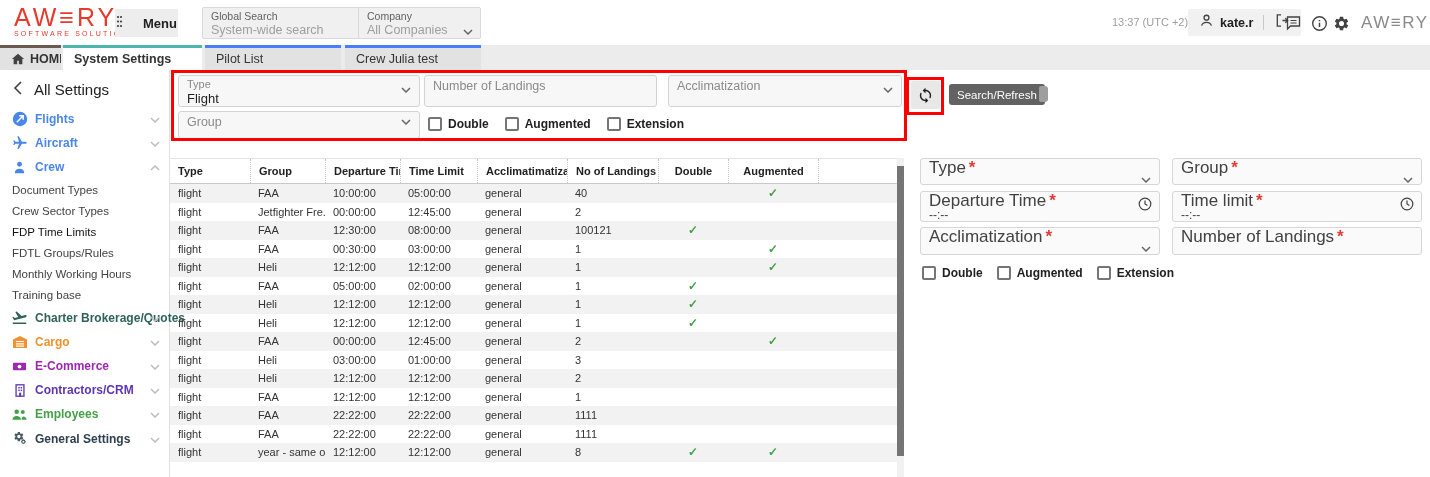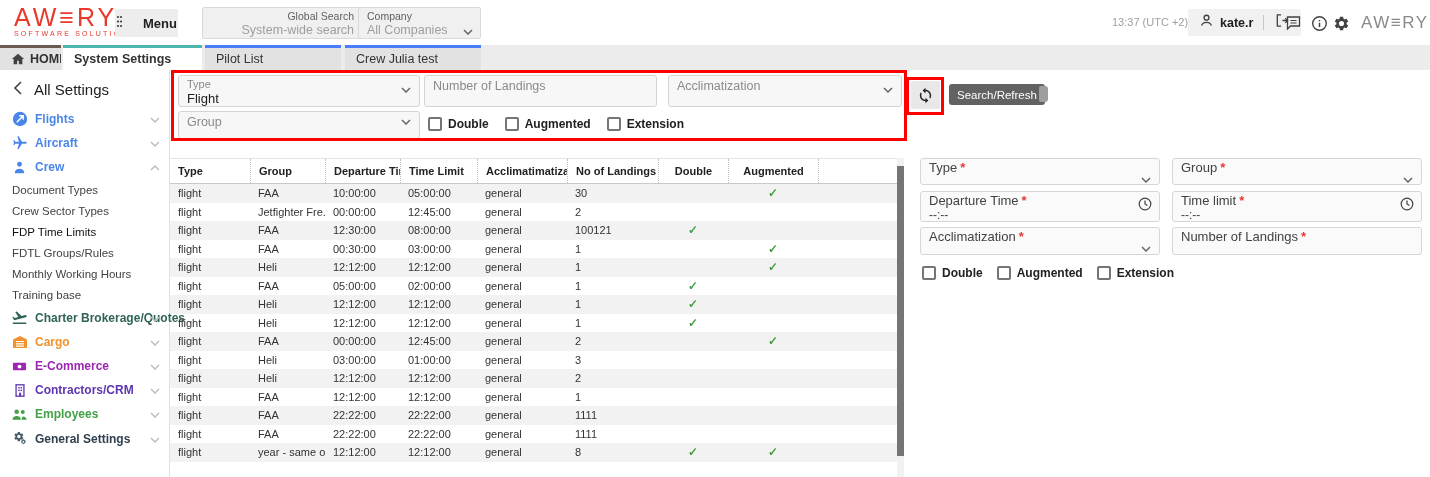--- a/index.html
+++ b/index.html
@@ -10,21 +10,21 @@
   #header { position:absolute; left:0; top:0; width:1430px; height:45px; background:#fff; }
   #logo { position:absolute; left:14px; top:4px; }
   #logo .brand { font-size:25px; color:#e8392b; letter-spacing:3px; line-height:26px; }
   #logo .sub { font-size:7px; color:#e8392b; letter-spacing:2.2px; }
   #menu-btn { position:absolute; left:115px; top:9px; width:63px; height:28px; background:#ededed;
     display:flex; align-items:center; justify-content:center; gap:20px; font-size:13px; font-weight:700; cursor:pointer; }
   .hfield { position:absolute; top:7px; height:32px; background:#f0f0f0; border:1px solid #d9d9d9;
     border-radius:2px; padding:2px 8px; }
   .hfield .flabel { font-size:10.5px; color:#616161; line-height:13px; }
   .hfield .fval { font-size:12.5px; color:#9e9e9e; line-height:14px; white-space:nowrap; }
-  #global-search { left:202px; width:161px;text-align:right; }
+  #global-search { left:202px; width:161px; }
   #company { left:358px; width:123px; }
   #company .chev { position:absolute; right:7px; top:13px; }
   #clock-text { position:absolute; left:1112px; top:16px; font-size:11px; color:#9e9e9e; }
   #user-chip { position:absolute; left:1188px; top:9px; height:27px; background:#f1f1f1; border-radius:2px;
     display:flex; align-items:center; padding:0 11px; gap:6px; cursor:pointer; }
   #user-chip .uname { font-size:12.5px; font-weight:700; }
   #user-chip .vsep { width:1px; height:15px; background:#c8c8c8; margin:0 4px; }
   .hicon { position:absolute; top:13px; width:20px; height:20px; display:flex; align-items:center;
     justify-content:center; cursor:pointer; color:#424242; }
   #wordmark { position:absolute; left:1361px; top:13px; font-size:17px; color:#8a8a8a; letter-spacing:1.5px; }
@@ -78,21 +78,21 @@
   .trow.odd { background:#f2f2f2; }
   .trow .cell { line-height:18.5px; padding-left:8px; white-space:nowrap; overflow:hidden; }
   .trow .cell.ctr { text-align:center; padding-left:0; }
   .trow .chk { color:#43a047; font-weight:700; font-size:12px; }
   #vscroll-track { position:absolute; left:897px; top:158px; width:7px; height:319px; background:#f1f1f1; }
   #vscroll-thumb { position:absolute; left:897px; top:166px; width:7px; height:290px; background:#757575; cursor:pointer; }
 
   
   .pfield { position:absolute; background:#fafafa; border:1px solid #d6d6d6; border-radius:3px;
     padding:2px 8px; cursor:pointer; }
-  .pfield .flabel { font-size:13px; color:#424242; line-height:14px; }
+  .pfield .flabel { font-size:17px; color:#424242; line-height:14px; }
   .pfield .fval { font-size:12px; color:#424242; line-height:14px; }
   .req { color:#e53935; font-weight:700; margin-left:3px; }
   .pfield .chev { position:absolute; right:8px; top:50%; margin-top:-3px; }
   .pfield .clock { position:absolute; right:7px; bottom:6px; }
 </style>
 </head>
 <body>
 
 <div id="header">
   <div id="logo">
@@ -383,21 +383,21 @@
       <div class="hcell ctr">Augmented</div>
       <div class="hcell"></div>
     </div>
   <div id="tbody">
       <div class="trow odd">
         <div class="cell">flight</div>
         <div class="cell">FAA</div>
         <div class="cell">10:00:00</div>
         <div class="cell">05:00:00</div>
         <div class="cell">general</div>
-        <div class="cell">30</div>
+        <div class="cell">40</div>
         <div class="cell ctr"></div>
         <div class="cell ctr"><span class="chk">✓</span></div>
         <div class="cell"></div>
       </div>
       <div class="trow">
         <div class="cell">flight</div>
         <div class="cell">Jetfighter Fre...</div>
         <div class="cell">00:00:00</div>
         <div class="cell">12:45:00</div>
         <div class="cell">general</div>

